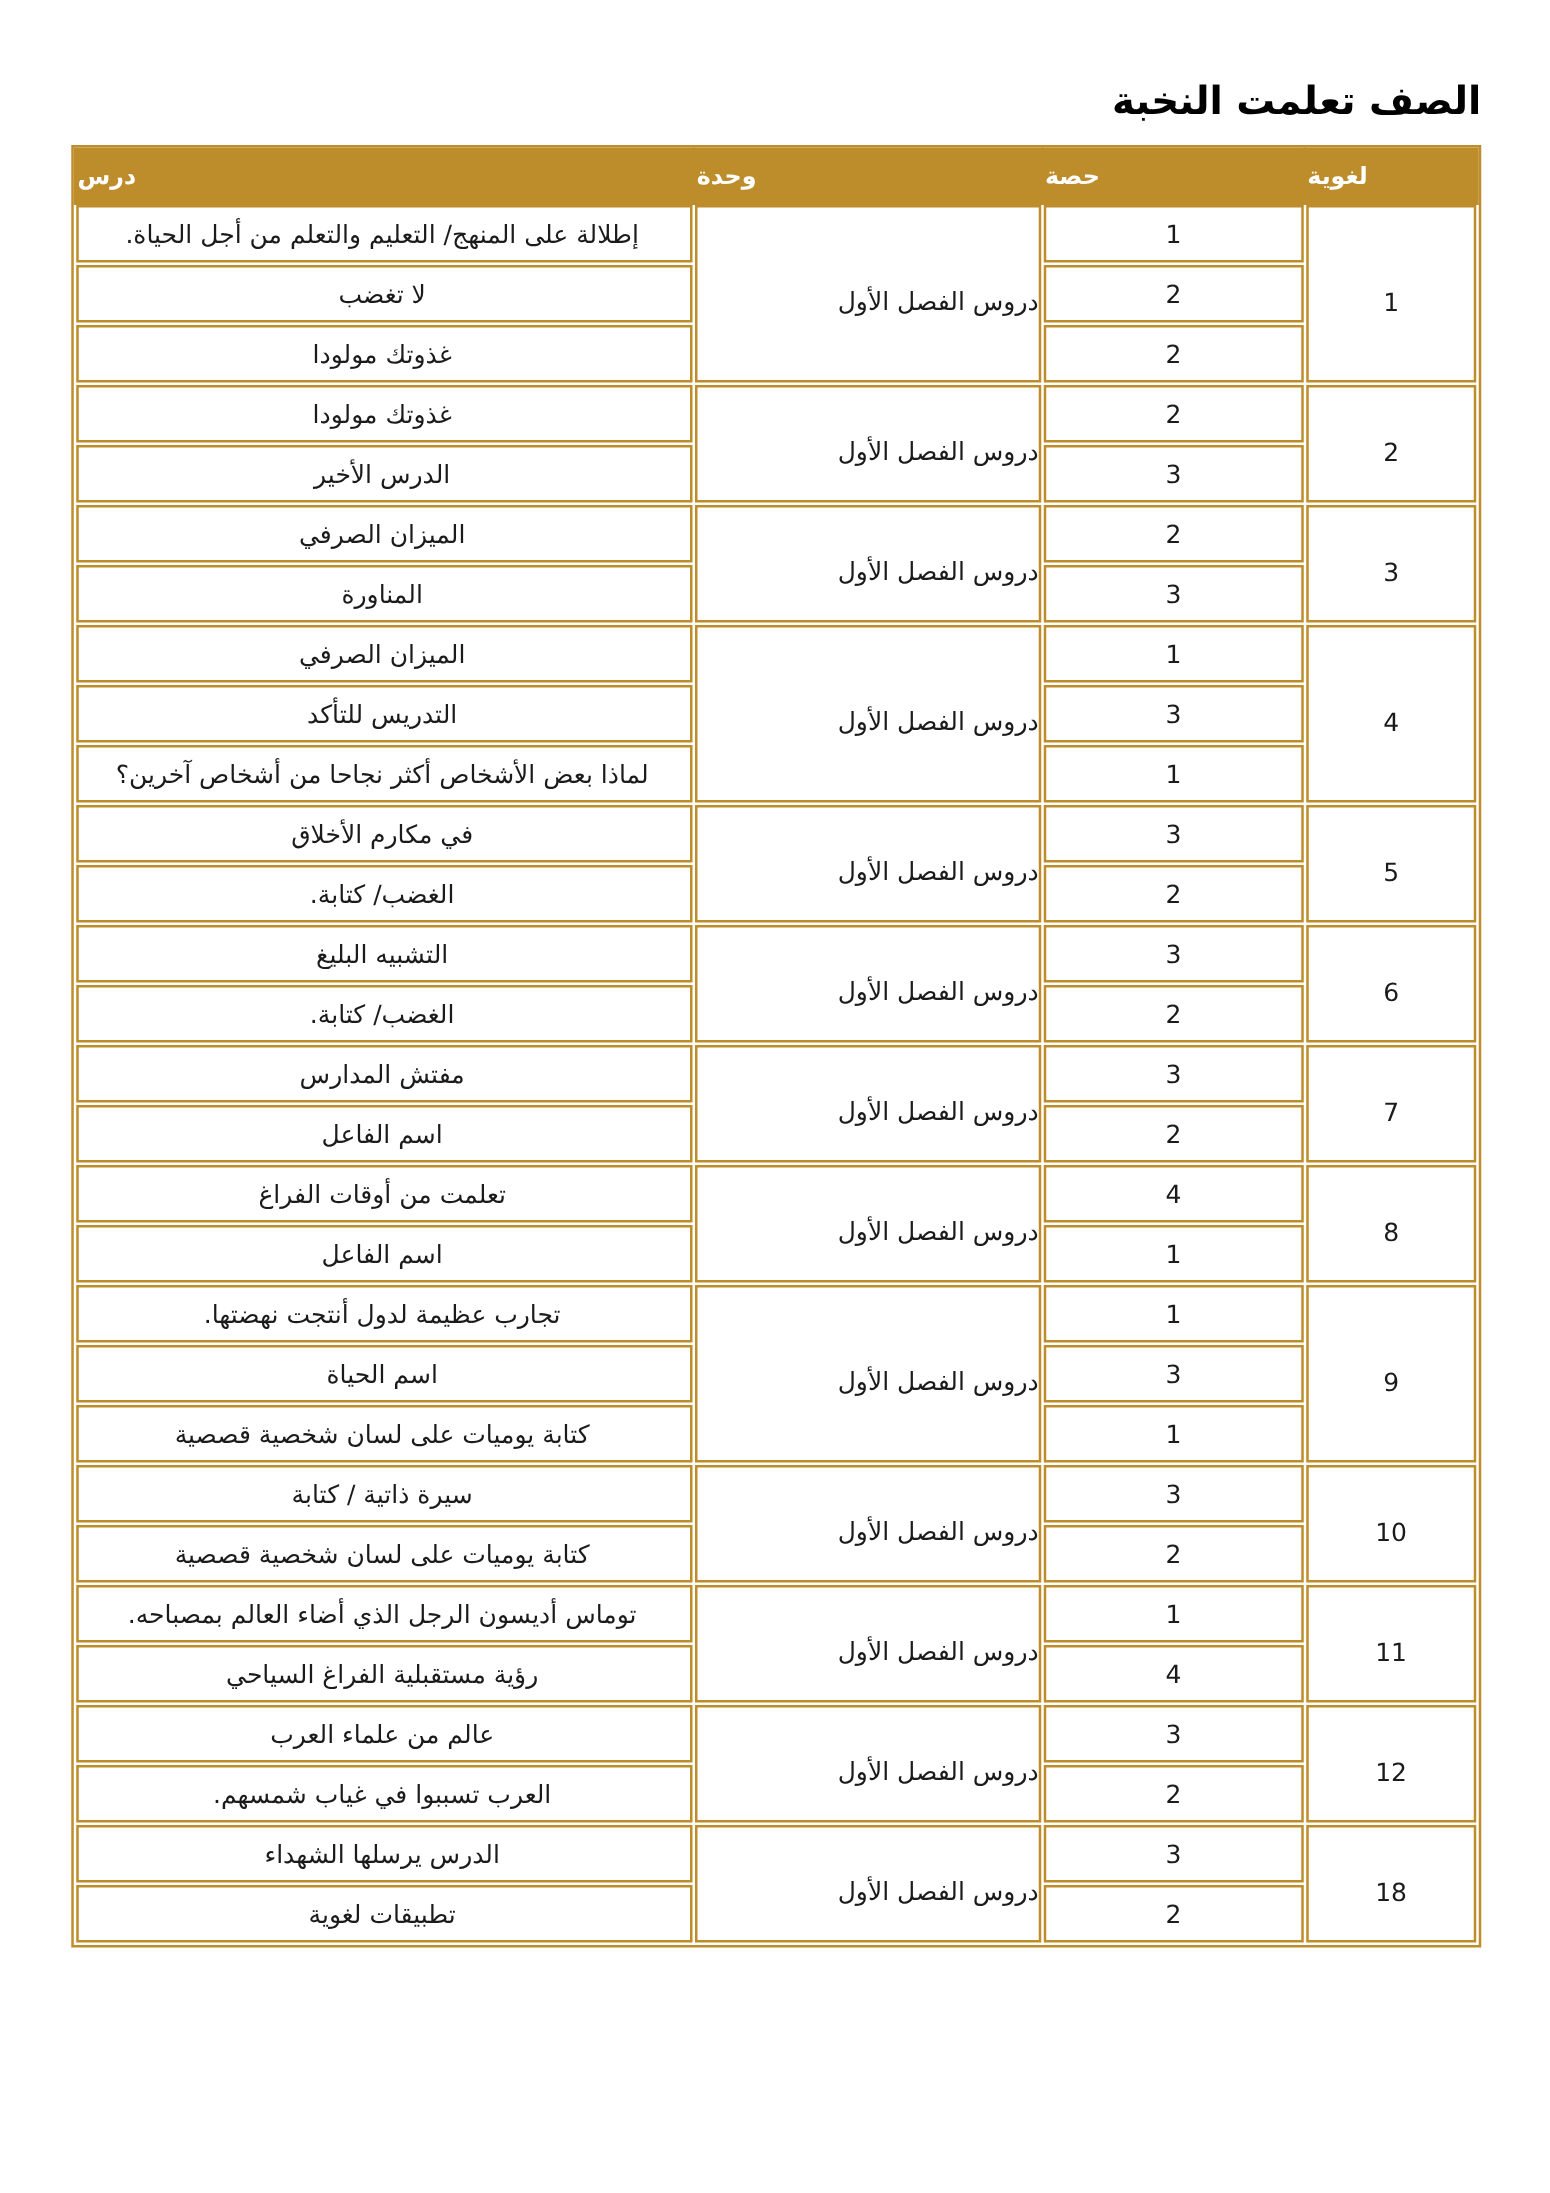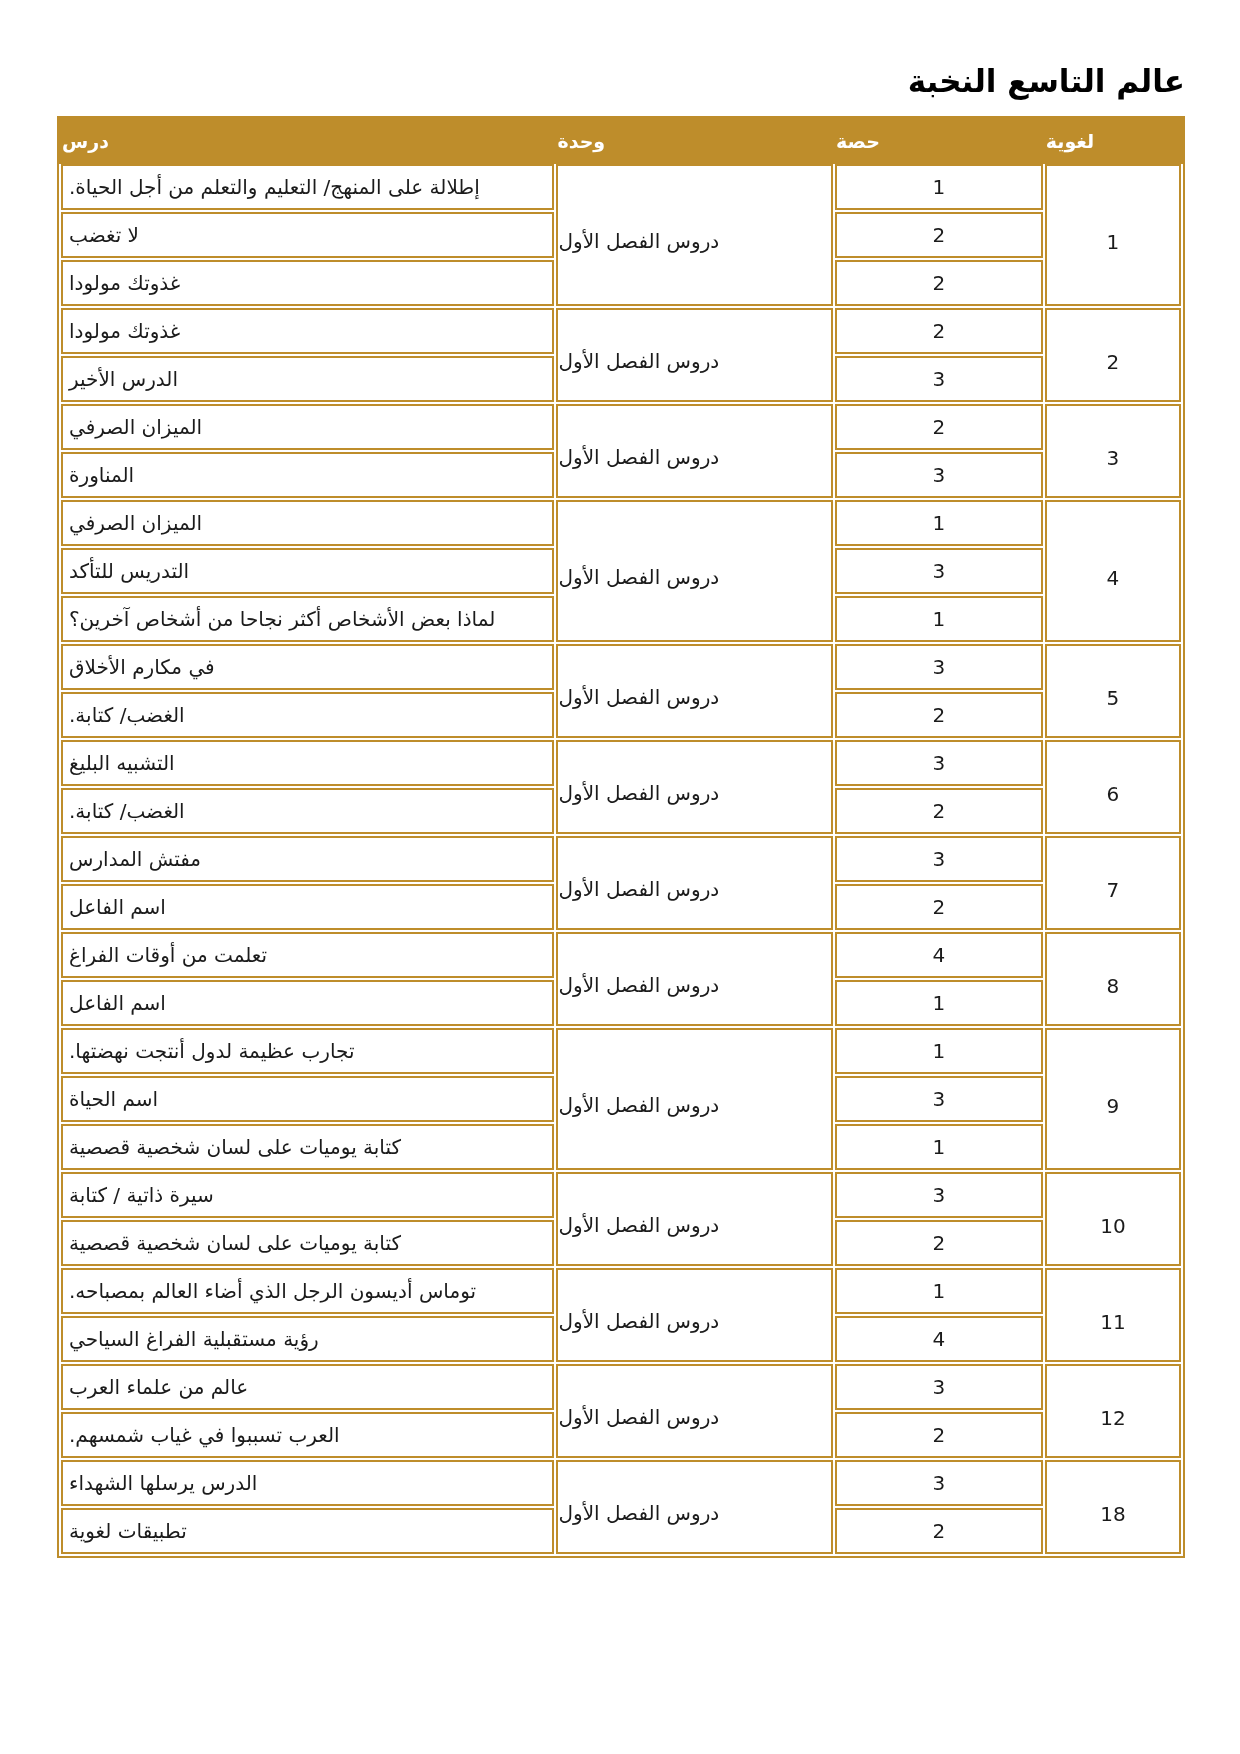--- a/index.html
+++ b/index.html
@@ -52,47 +52,47 @@
     vertical-align:middle;
   }
   table.schedule td{
     border:2px solid var(--gold);
     background:#ffffff;
     height:46px;
     font-size:20px;
     vertical-align:middle;
   }
   td.lesson-cell{
-    text-align:left;
+    text-align:center;
     padding:2px 10px 2px 6px;
     font-size:21px;
   }
   td.unit-cell{
-    text-align:left;
+    text-align:right;
     vertical-align:top;
     padding-top:11px;
     font-size:21px;
   }
   td.period-cell{
     text-align:center;
     font-size:19px;
   }
   td.week-cell{
     text-align:center;
     vertical-align:top;
     padding-top:13px;
     font-size:19px;
   }
 </style>
 </head>
 <body>
 
 <div class="page">
 
-  <div class="doc-title">عالم التاسع النخبة</div>
+  <div class="doc-title">الصف تعلمت النخبة</div>
 
   <table class="schedule">
     <colgroup>
       <col style="width:135px">
       <col style="width:206px">
       <col style="width:274px">
       <col style="width:489px">
     </colgroup>
     <thead>
       <tr>

